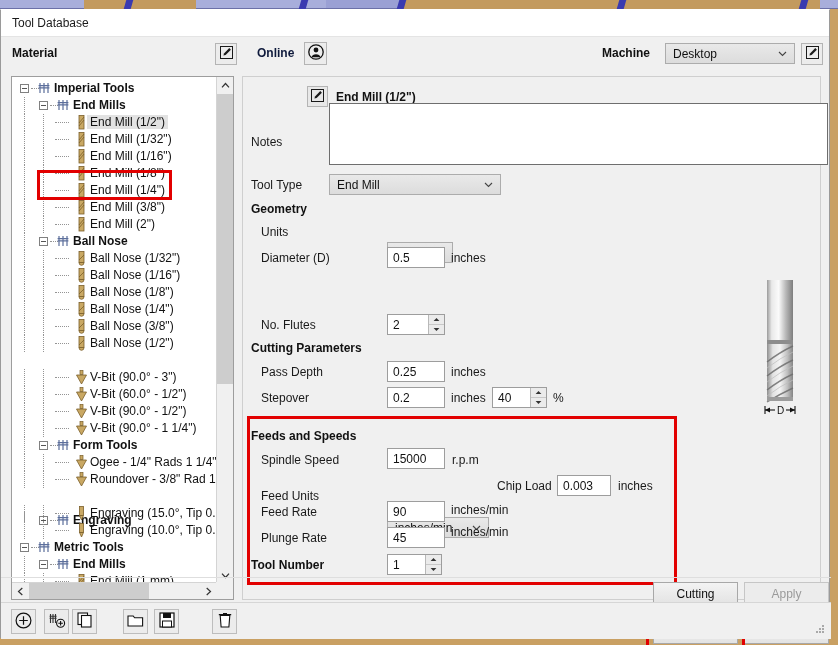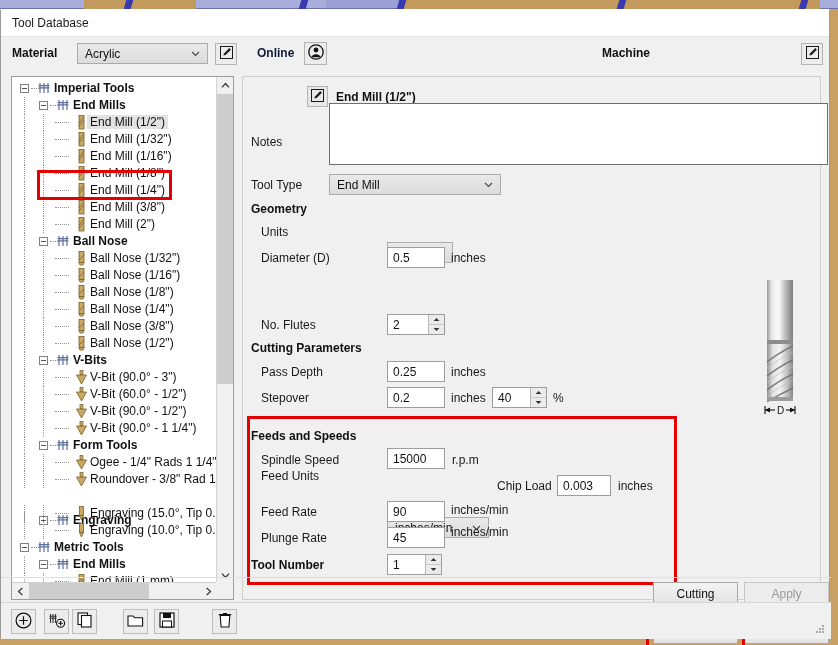--- a/index.html
+++ b/index.html
@@ -288,28 +288,20 @@
 
 <div id="dialog">
 
   <div id="titlebar">
     <span class="title">Tool Database</span>
   </div>
 
   <div id="toprow">
     <span class="lbl-bold" style="position:absolute;left:11px;top:9px;">Material</span>
 
-    <div class="combo" style="position:absolute;left:76px;top:6px;width:131px;">
-      <span>Acrylic</span>
-      <span class="chev">
-        <svg width="9" height="9" viewBox="0 0 9 9">
-            <path d="M1 3 L4.5 6.5 L8 3" stroke="#444" stroke-width="1.1" fill="none"></path>
-          </svg>
-      </span>
-    </div>
 
     <div class="iconbtn" style="position:absolute;left:214px;top:6px;">
       <span>
         <svg width="13" height="13" viewBox="0 0 13 13">
           <rect x="0.5" y="0.5" width="12" height="12" fill="none" stroke="#1a1a1a" stroke-width="1"></rect>
           <path d="M3.4 9.6 L4 7.4 L9.3 2.1 L10.9 3.7 L5.6 9 Z" fill="#1a1a1a"></path>
         </svg>
       </span>
     </div>
 
@@ -320,20 +312,28 @@
         <svg width="16" height="16" viewBox="0 0 16 16">
           <circle cx="8" cy="8" r="7.2" fill="none" stroke="#111" stroke-width="1.3"></circle>
           <circle cx="8" cy="6" r="2.4" fill="#111"></circle>
           <path d="M3.4 13.2 a4.8 4.2 0 0 1 9.2 0 Z" fill="#111"></path>
         </svg>
       </span>
     </div>
 
     <span class="lbl-bold" style="position:absolute;left:601px;top:9px;">Machine</span>
 
+    <div class="combo" style="position:absolute;left:664px;top:6px;width:130px;">
+      <span>Desktop</span>
+      <span class="chev">
+        <svg width="9" height="9" viewBox="0 0 9 9">
+            <path d="M1 3 L4.5 6.5 L8 3" stroke="#444" stroke-width="1.1" fill="none"></path>
+          </svg>
+      </span>
+    </div>
 
     <div class="iconbtn" style="position:absolute;left:800px;top:6px;">
       <span>
         <svg width="13" height="13" viewBox="0 0 13 13">
           <rect x="0.5" y="0.5" width="12" height="12" fill="none" stroke="#1a1a1a" stroke-width="1"></rect>
           <path d="M3.4 9.6 L4 7.4 L9.3 2.1 L10.9 3.7 L5.6 9 Z" fill="#1a1a1a"></path>
         </svg>
       </span>
     </div>
   </div>
@@ -505,32 +505,20 @@
           <div class="trow" style="top: 258px; position: absolute; left: 0px; width: 205px;">
             <span class="vdots" style="left: 12px;"></span>
             <span class="vdots" style="left: 31px;"></span>
             <span class="dots" style="left: 43px; width: 14px;"></span>
             <span class="ticon" style="left: 63px;"><svg width="13" height="15" viewBox="0 0 13 15">
                 <rect x="4" y="0.5" width="5" height="11" fill="#c9a863" stroke="#7a5e2a" stroke-width="0.8"></rect>
                 <path d="M4 11.5 a2.5 2.8 0 0 0 5 0 Z" fill="#c9a863" stroke="#7a5e2a" stroke-width="0.8"></path>
                 <path d="M4 9 L9 4" stroke="#7a5e2a" stroke-width="0.8"></path>
               </svg></span>
             <span class="tlabel" style="left: 78px;">Ball Nose (1/2")</span>
-          </div>
-          <div class="trow" style="top: 275px; position: absolute; left: 0px; width: 205px;">
-            <span class="vdots" style="left: 12px;"></span>
-            <span class="expander" style="left: 27px;"></span>
-            <span class="dots" style="left: 38px; width: 8px;"></span>
-            <span class="grpicon" style="left: 44px;"><svg width="15" height="13" viewBox="0 0 15 13">
-                <g stroke="#5b6e9b" stroke-width="1.2" fill="none">
-                  <path d="M3 1 V11 M7 1 V11 M11 1 V11"></path>
-                  <path d="M1.6 3.6 H12.4 M1.6 5.8 H12.4"></path>
-                </g>
-              </svg></span>
-            <span class="tlabel bold" style="left: 61px;">V-Bits</span>
           </div>
           <div class="trow" style="top: 292px; position: absolute; left: 0px; width: 205px;">
             <span class="vdots" style="left: 12px;"></span>
             <span class="vdots" style="left: 31px;"></span>
             <span class="dots" style="left: 43px; width: 14px;"></span>
             <span class="ticon" style="left: 63px;"><svg width="13" height="15" viewBox="0 0 13 15">
                 <rect x="5" y="0.5" width="3" height="4" fill="#c9a863" stroke="#7a5e2a" stroke-width="0.7"></rect>
                 <path d="M1.5 5 H11.5 L6.5 14 Z" fill="#c9a863" stroke="#7a5e2a" stroke-width="0.8"></path>
               </svg></span>
             <span class="tlabel" style="left: 78px;">V-Bit (90.0° - 3")</span>
@@ -777,21 +765,21 @@
         </span>
       </div>
       <span class="unit" style="left:310px;top:314px;">%</span>
 
       <span class="sect-title" style="left:8px;top:352px;">Feeds and Speeds</span>
 
       <span class="flabel" style="left:18px;top:376px;">Spindle Speed</span>
       <div class="fld" style="left:144px;top:371px;width:58px;height:21px;">15000</div>
       <span class="unit" style="left:209px;top:376px;">r.p.m</span>
 
-      <span class="flabel" style="left:18px;top:392px;">Feed Units</span>
+      <span class="flabel" style="left:18px;top:412px;">Feed Units</span>
       <div class="combo" style="left:144px;top:398px;width:102px;">
         <span>inches/min</span>
         <span class="chev">
           <svg width="9" height="9" viewBox="0 0 9 9">
               <path d="M1 3 L4.5 6.5 L8 3" stroke="#444" stroke-width="1.1" fill="none"></path>
             </svg>
         </span>
       </div>
       <span class="flabel" style="left:254px;top:402px;">Chip Load</span>
       <div class="fld" style="left:314px;top:398px;width:54px;height:21px;">0.003</div>

